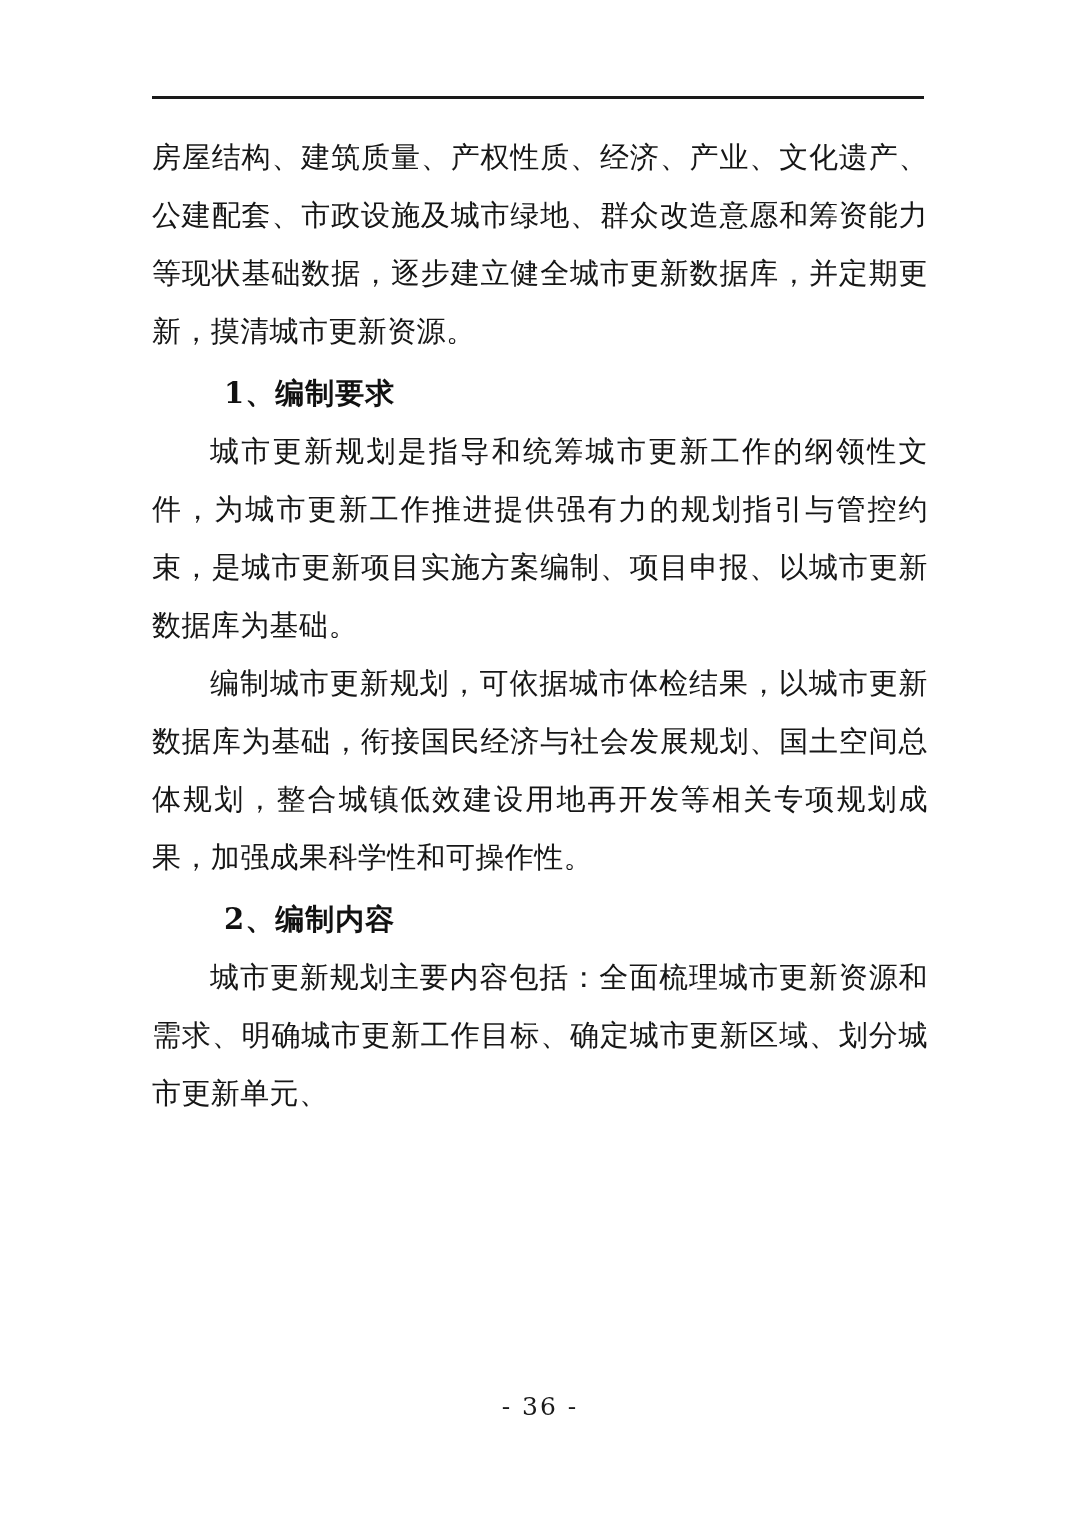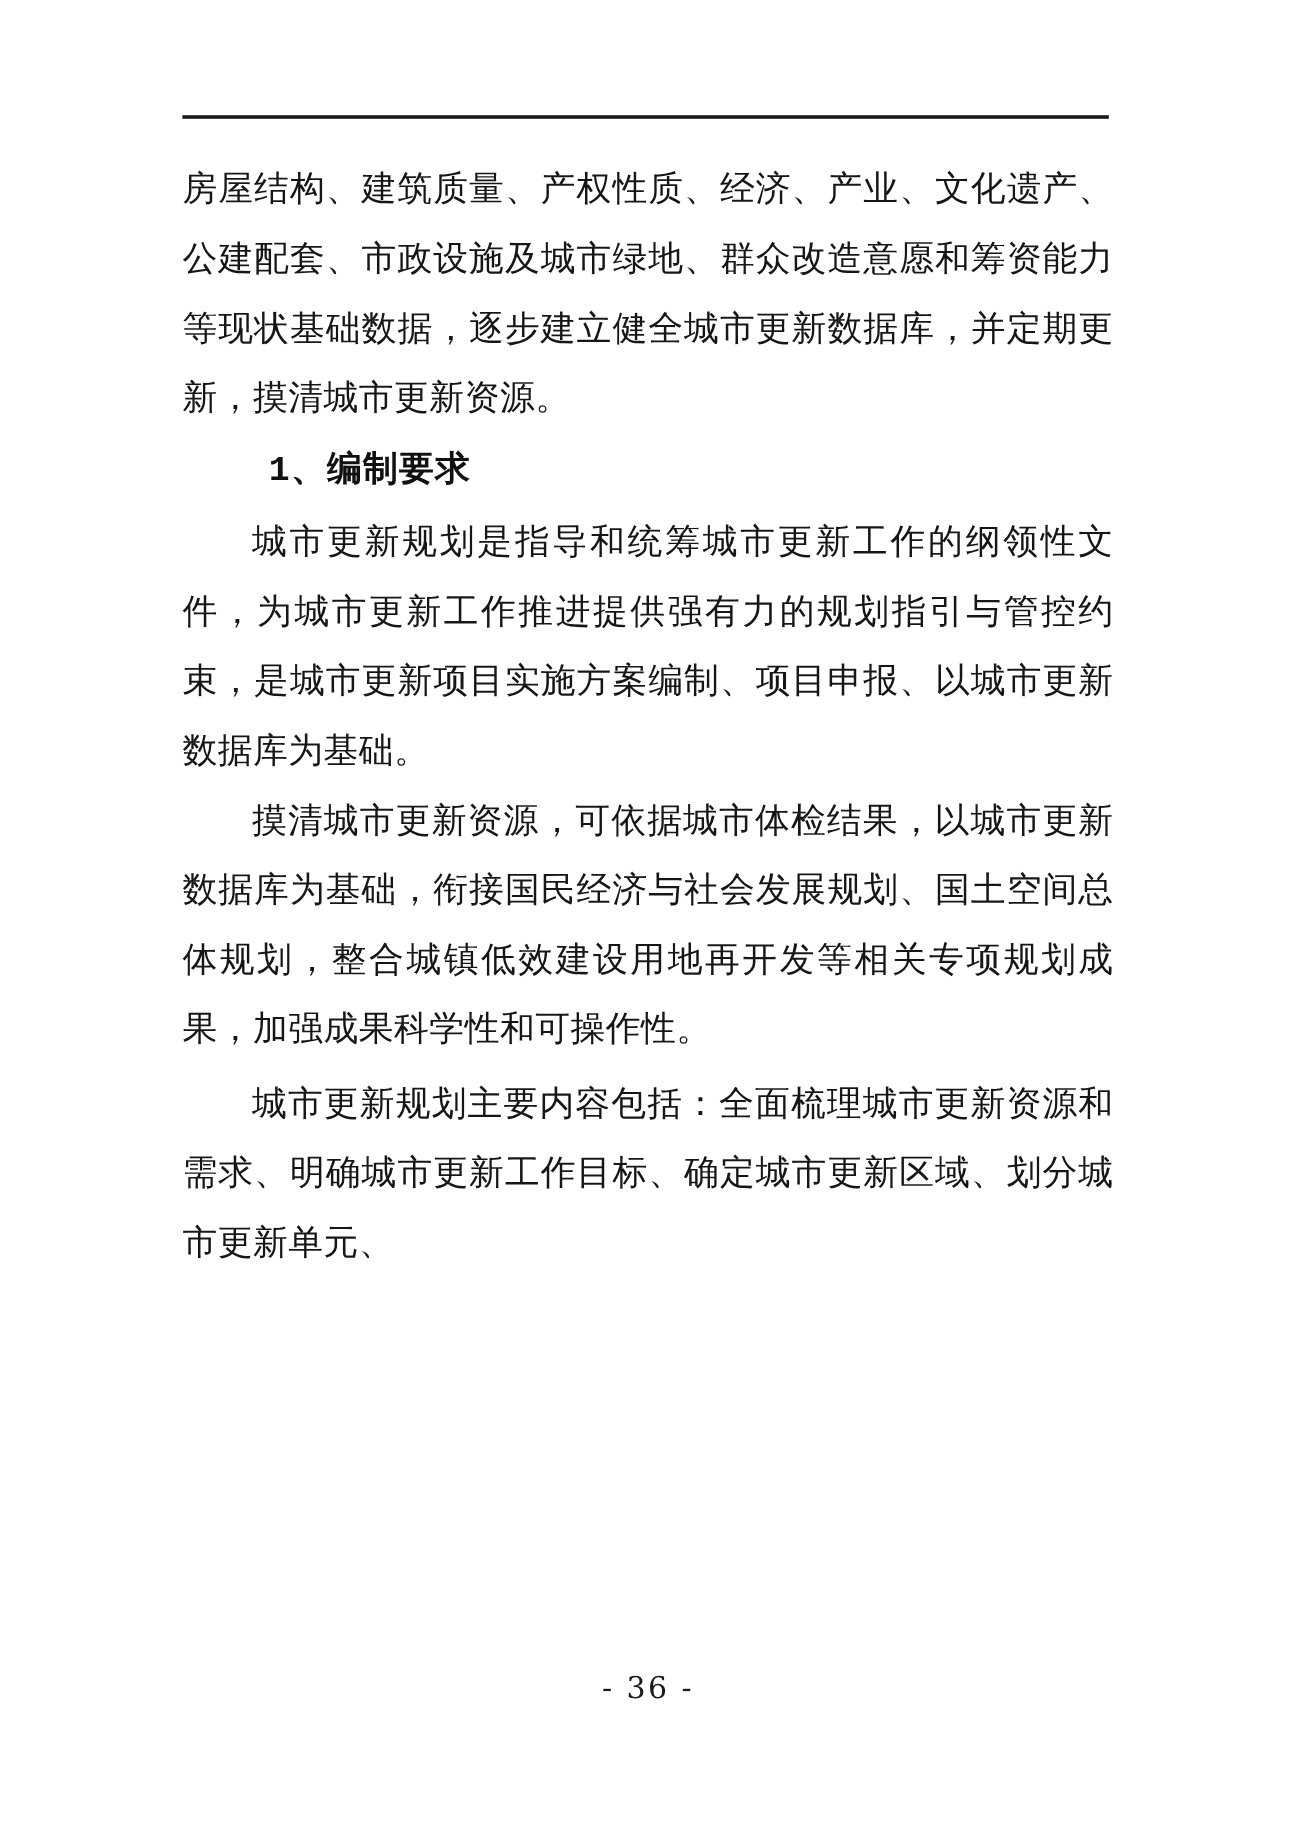--- a/index.html
+++ b/index.html
@@ -55,21 +55,20 @@
     line-height: 58px;
     font-weight: bold;
     letter-spacing: 1px;
     color: #111111;
   }
   .heading.lvl1 {
     text-indent: 48px;
   }
   .heading.lvl2 {
     text-indent: 72px;
-    font-family: Liberation Mono, monospace;
   }
   .gap-sm { height: 4px; }
   .page-number {
     position: absolute;
     left: 0;
     top: 1392px;
     width: 1080px;
     text-align: center;
     font-size: 25px;
     font-family: "DejaVu Serif", "Liberation Serif", serif;
@@ -88,25 +87,26 @@
 
     <p class="body-text">房屋结构、建筑质量、产权性质、经济、产业、文化遗产、公建配套、市政设施及城市绿地、群众改造意愿和筹资能力等现状基础数据，逐步建立健全城市更新数据库，并定期更新，摸清城市更新资源。</p>
 
     <div class="gap-sm"></div>
 
 
     <div class="heading lvl2">1、编制要求</div>
 
     <p class="indent">城市更新规划是指导和统筹城市更新工作的纲领性文件，为城市更新工作推进提供强有力的规划指引与管控约束，是城市更新项目实施方案编制、项目申报、以城市更新数据库为基础。</p>
 
-    <p class="indent">摸清城市更新资源，可依据城市体检结果，以城市更新数据库为基础，衔接国民经济与社会发展规划、国土空间总体规划，整合城镇低效建设用地再开发等相关专项规划成果，加强成果科学性和可操作性。</p>
+    <p class="indent">编制城市更新规划，可依据城市体检结果，以城市更新数据库为基础，衔接国民经济与社会发展规划、国土空间总体规划，整合城镇低效建设用地再开发等相关专项规划成果，加强成果科学性和可操作性。</p>
 
 
     <div class="gap-sm"></div>
 
+    <div class="heading lvl2">2、编制内容</div>
 
     <p class="indent">城市更新规划主要内容包括：全面梳理城市更新资源和需求、明确城市更新工作目标、确定城市更新区域、划分城市更新单元、</p>
 
   </div>
 
   <div class="page-number">- 36 -</div>
 
 </div>
 
 </body></html>

